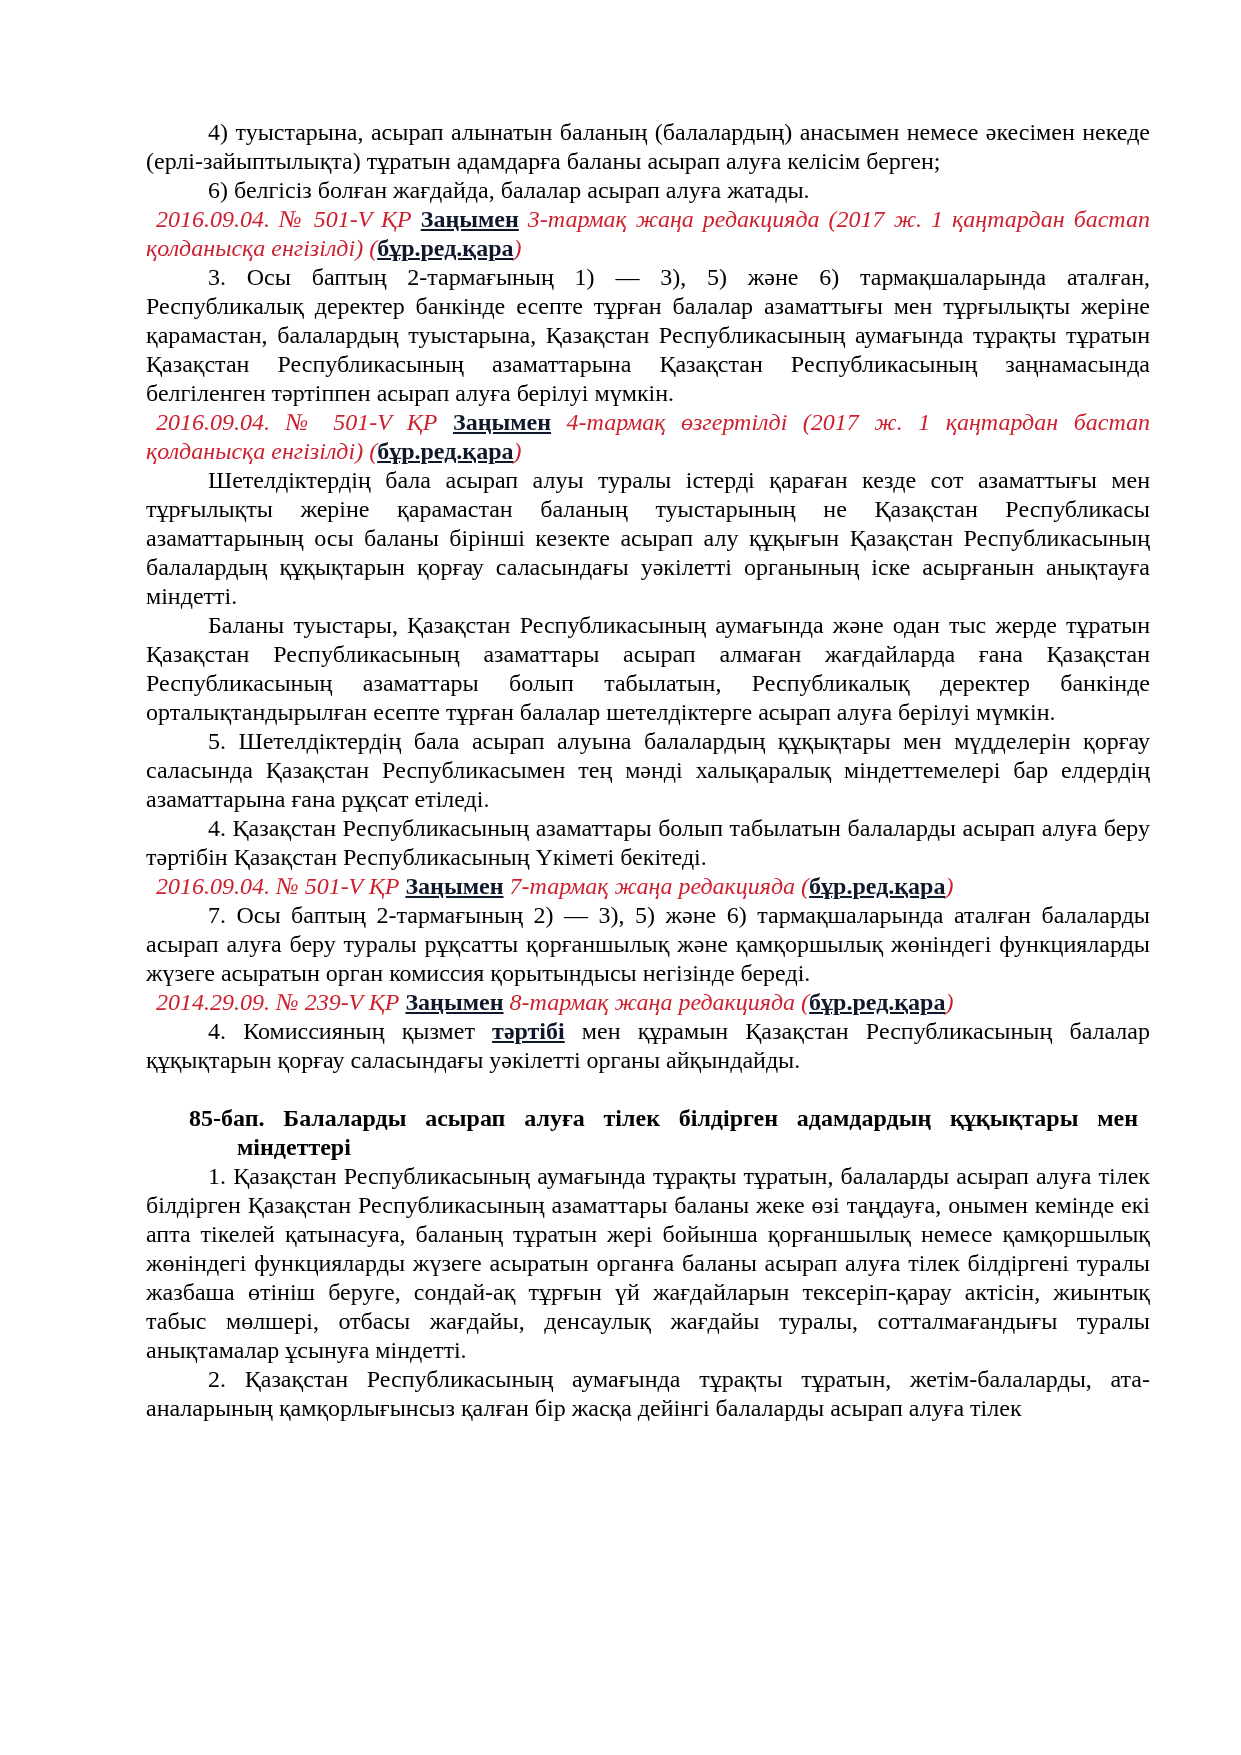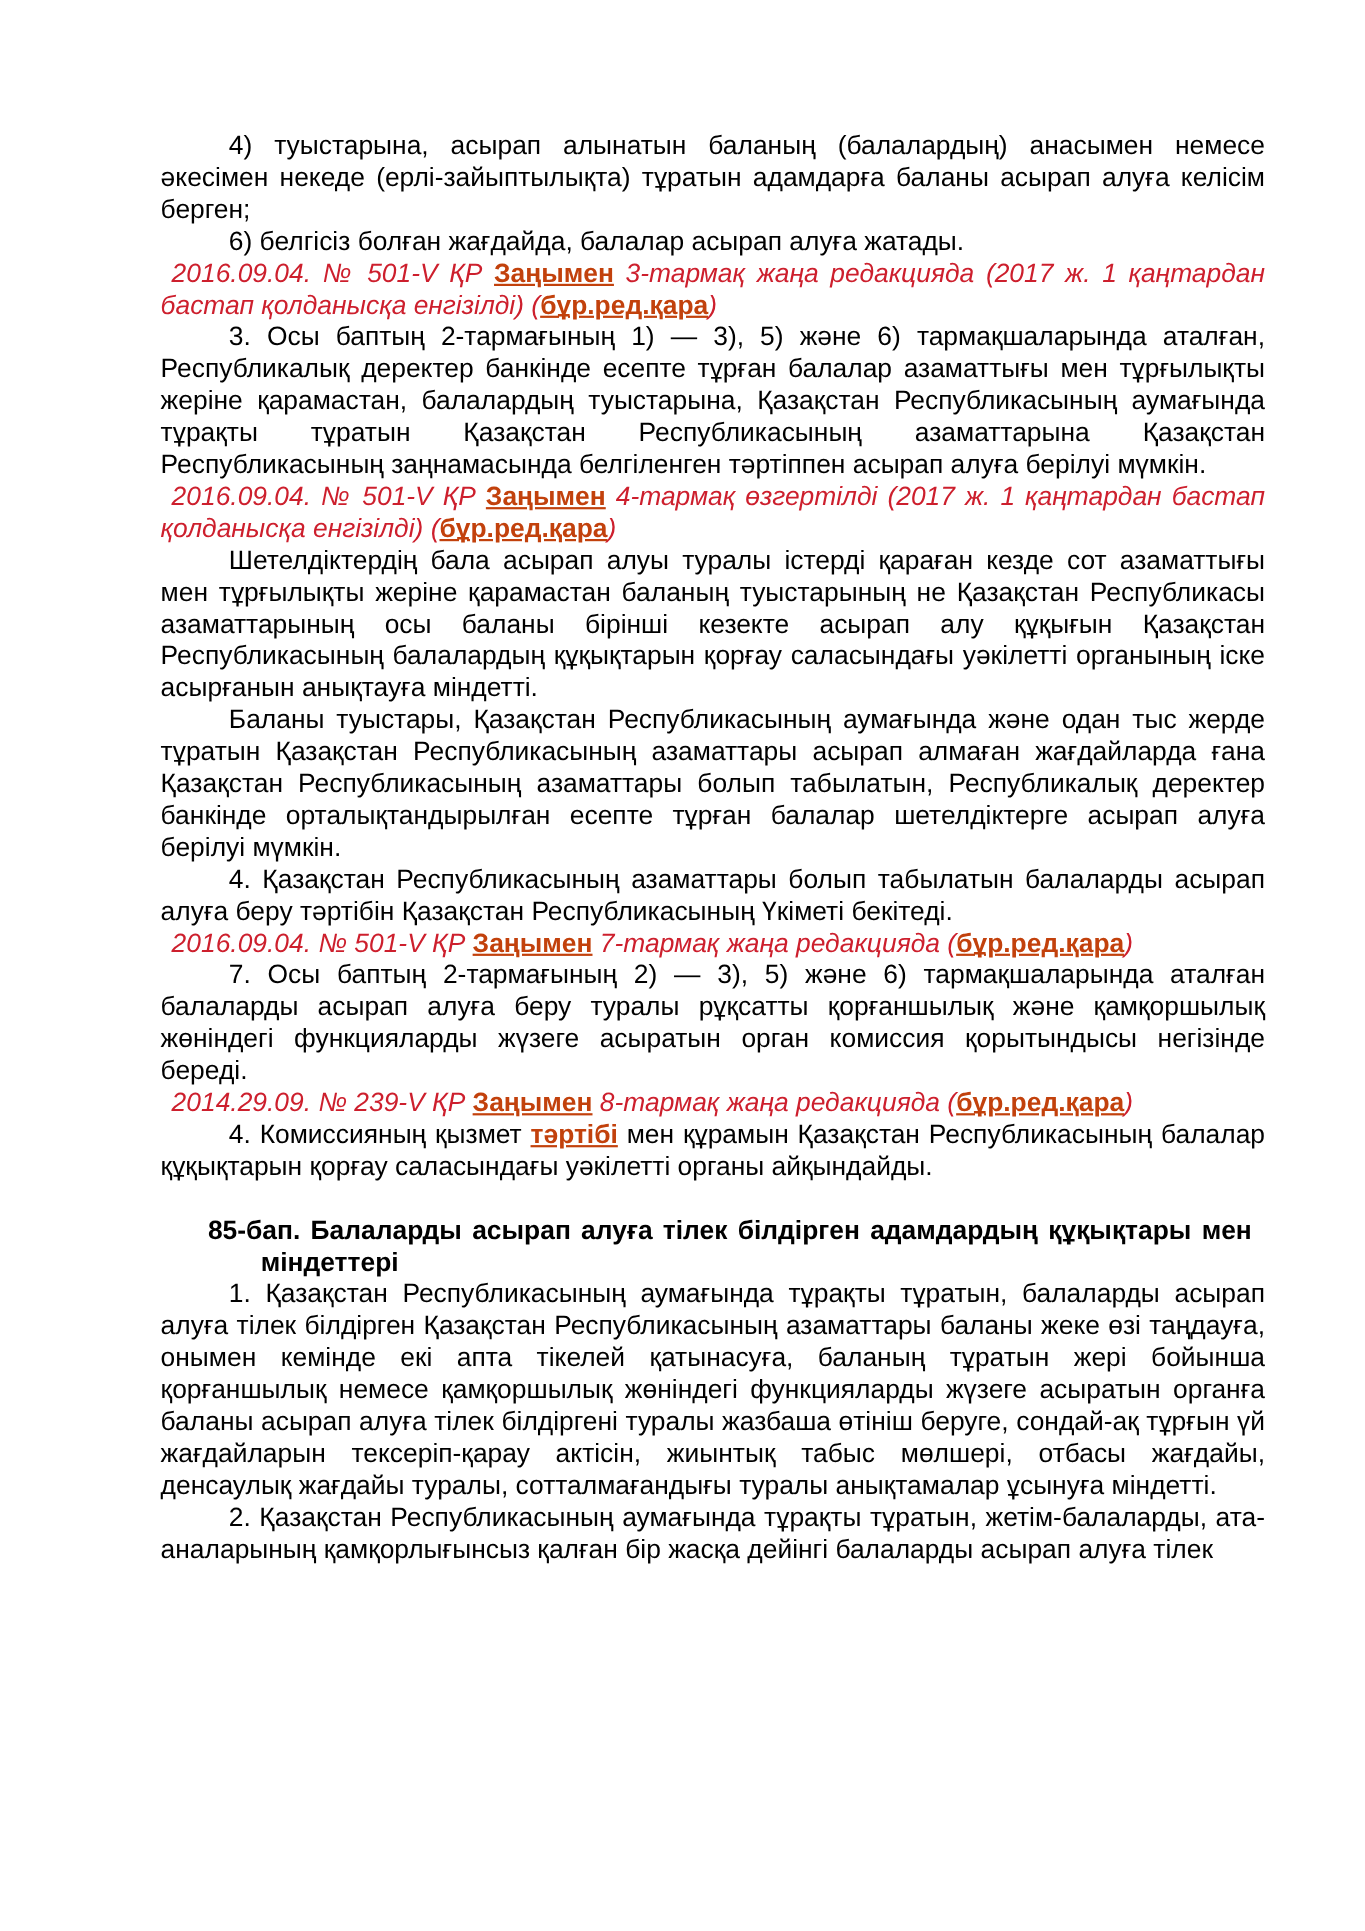--- a/index.html
+++ b/index.html
@@ -7,37 +7,37 @@
     padding: 0;
     background: #ffffff;
   }
   .page {
     width: 1241px;
     height: 1755px;
     box-sizing: border-box;
     padding: 118px 91px 40px 146px;
     background: #ffffff;
     overflow: hidden;
-    font-family: Liberation Sans, sans-serif;
+    font-family: Liberation Serif, serif;
     font-size: 24px;
     line-height: 29px;
     color: #000000;
   }
   .page p {
     margin: 0;
     text-align: justify;
     text-indent: 62px;
   }
   p.amendment {
     text-indent: 10px;
     color: #cd1f2d;
     font-style: italic;
   }
   .doc-link {
-    color: #c2410c;
+    color: #0f172a;
     font-weight: bold;
     font-style: normal;
     text-decoration: underline;
     cursor: pointer;
   }
   .heading {
     font-weight: bold;
     font-size: 24px;
     line-height: 29px;
     margin: 29px 12px 0 0;
@@ -54,20 +54,21 @@
   <p class="body">6) белгісіз болған жағдайда, балалар асырап алуға жатады.</p>
 
   <p class="amendment"><span>2016.09.04. № 501-V ҚР </span><a class="doc-link" href="#">Заңымен</a><span> 3-тармақ жаңа редакцияда (2017 ж. 1 қаңтардан бастап қолданысқа енгізілді) (</span><a class="doc-link" href="#">бұр.ред.қара</a><span>)</span></p>
 
   <p class="body">3. Осы баптың 2-тармағының 1) — 3), 5) және 6) тармақшаларында аталған, Республикалық деректер банкінде есепте тұрған балалар азаматтығы мен тұрғылықты жеріне қарамастан, балалардың туыстарына, Қазақстан Республикасының аумағында тұрақты тұратын Қазақстан Республикасының азаматтарына Қазақстан Республикасының заңнамасында белгіленген тәртіппен асырап алуға берілуі мүмкін.</p>
 
   <p class="amendment"><span>2016.09.04. № 501-V ҚР </span><a class="doc-link" href="#">Заңымен</a><span> 4-тармақ өзгертілді (2017 ж. 1 қаңтардан бастап қолданысқа енгізілді) (</span><a class="doc-link" href="#">бұр.ред.қара</a><span>)</span></p>
 
   <p class="body">Шетелдіктердің бала асырап алуы туралы істерді қараған кезде сот азаматтығы мен тұрғылықты жеріне қарамастан баланың туыстарының не Қазақстан Республикасы азаматтарының осы баланы бірінші кезекте асырап алу құқығын Қазақстан Республикасының балалардың құқықтарын қорғау саласындағы уәкілетті органының іске асырғанын анықтауға міндетті.</p>
   <p class="body">Баланы туыстары, Қазақстан Республикасының аумағында және одан тыс жерде тұратын Қазақстан Республикасының азаматтары асырап алмаған жағдайларда ғана Қазақстан Республикасының азаматтары болып табылатын, Республикалық деректер банкінде орталықтандырылған есепте тұрған балалар шетелдіктерге асырап алуға берілуі мүмкін.</p>
+  <p class="body">5. Шетелдіктердің бала асырап алуына балалардың құқықтары мен мүдделерін қорғау саласында Қазақстан Республикасымен тең мәнді халықаралық міндеттемелері бар елдердің азаматтарына ғана рұқсат етіледі.</p>
   <p class="body">4. Қазақстан Республикасының азаматтары болып табылатын балаларды асырап алуға беру тәртібін Қазақстан Республикасының Үкіметі бекітеді.</p>
 
   <p class="amendment"><span>2016.09.04. № 501-V ҚР </span><a class="doc-link" href="#">Заңымен</a><span> 7-тармақ жаңа редакцияда (</span><a class="doc-link" href="#">бұр.ред.қара</a><span>)</span></p>
 
   <p class="body">7. Осы баптың 2-тармағының 2) — 3), 5) және 6) тармақшаларында аталған балаларды асырап алуға беру туралы рұқсатты қорғаншылық және қамқоршылық жөніндегі функцияларды жүзеге асыратын орган комиссия қорытындысы негізінде береді.</p>
 
   <p class="amendment"><span>2014.29.09. № 239-V ҚР </span><a class="doc-link" href="#">Заңымен</a><span> 8-тармақ жаңа редакцияда (</span><a class="doc-link" href="#">бұр.ред.қара</a><span>)</span></p>
 
   <p class="body"><span>4. Комиссияның қызмет </span><a class="doc-link" href="#">тәртібі</a><span> мен құрамын Қазақстан Республикасының балалар құқықтарын қорғау саласындағы уәкілетті органы айқындайды.</span></p>
 

